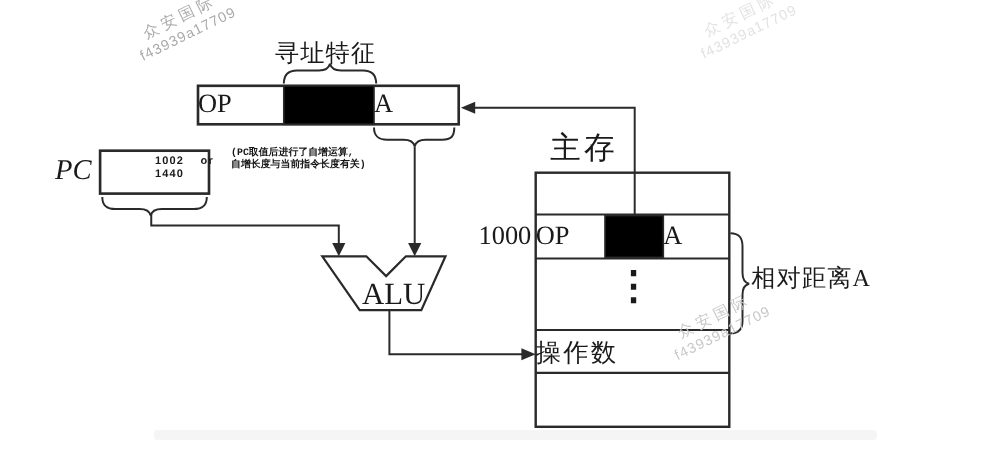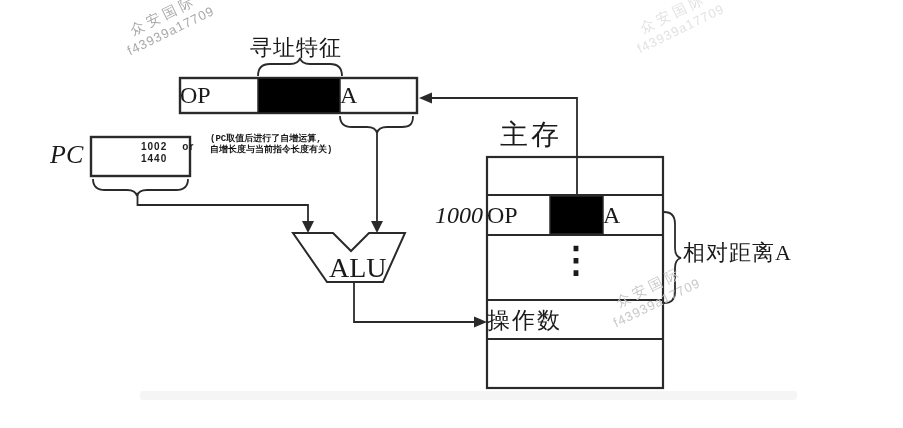--- a/index.html
+++ b/index.html
@@ -20,21 +20,21 @@
   .feature-label{left:250px;top:33px;width:100px;font-size:22px;letter-spacing:1px;}
   .reg-op{left:180px;top:82px;width:78px;font-size:24px;}
   .reg-a{left:340px;top:82px;width:77px;font-size:24px;}
   .pc-label{left:50px;top:140px;font-size:26px;font-style:italic;}
   .pc-values{left:97px;top:141px;font-family:"Liberation Sans","DejaVu Sans",sans-serif;
              font-size:10px;font-weight:700;line-height:11.5px;white-space:pre;letter-spacing:1px;margin-left:44px;}
   .pc-note{left:210px;top:134px;width:156px;font-family:Liberation Mono, monospace;
            font-size:9px;font-weight:700;line-height:11px;color:#161616;}
   .alu-label{left:329px;top:252px;width:48px;font-size:28px;}
   .mem-title{left:500px;top:116px;width:66px;font-size:28px;letter-spacing:3px;}
-  .mem-addr{left:433px;top:202px;width:50px;text-align:right;font-size:24px;font-style:italic;}
+  .mem-addr{left:433px;top:202px;width:50px;text-align:right;font-size:24px;}
   .mem-op{left:487px;top:202px;width:63px;font-size:24px;}
   .mem-a{left:603px;top:202px;width:60px;font-size:24px;}
   .mem-dots{left:558px;top:242px;width:30px;font-size:36px;font-weight:700;line-height:1;}
   .mem-operand{left:487px;top:305px;width:208px;font-size:23px;letter-spacing:2px;}
   .dist-label{left:683px;top:238px;font-size:22px;letter-spacing:1px;}
   .scan-band{left:140px;top:391px;width:657px;height:9px;background:#f5f5f5;border-radius:3px;}
   svg{position:absolute;left:0;top:0;}
 </style>
 </head>
 <body>

